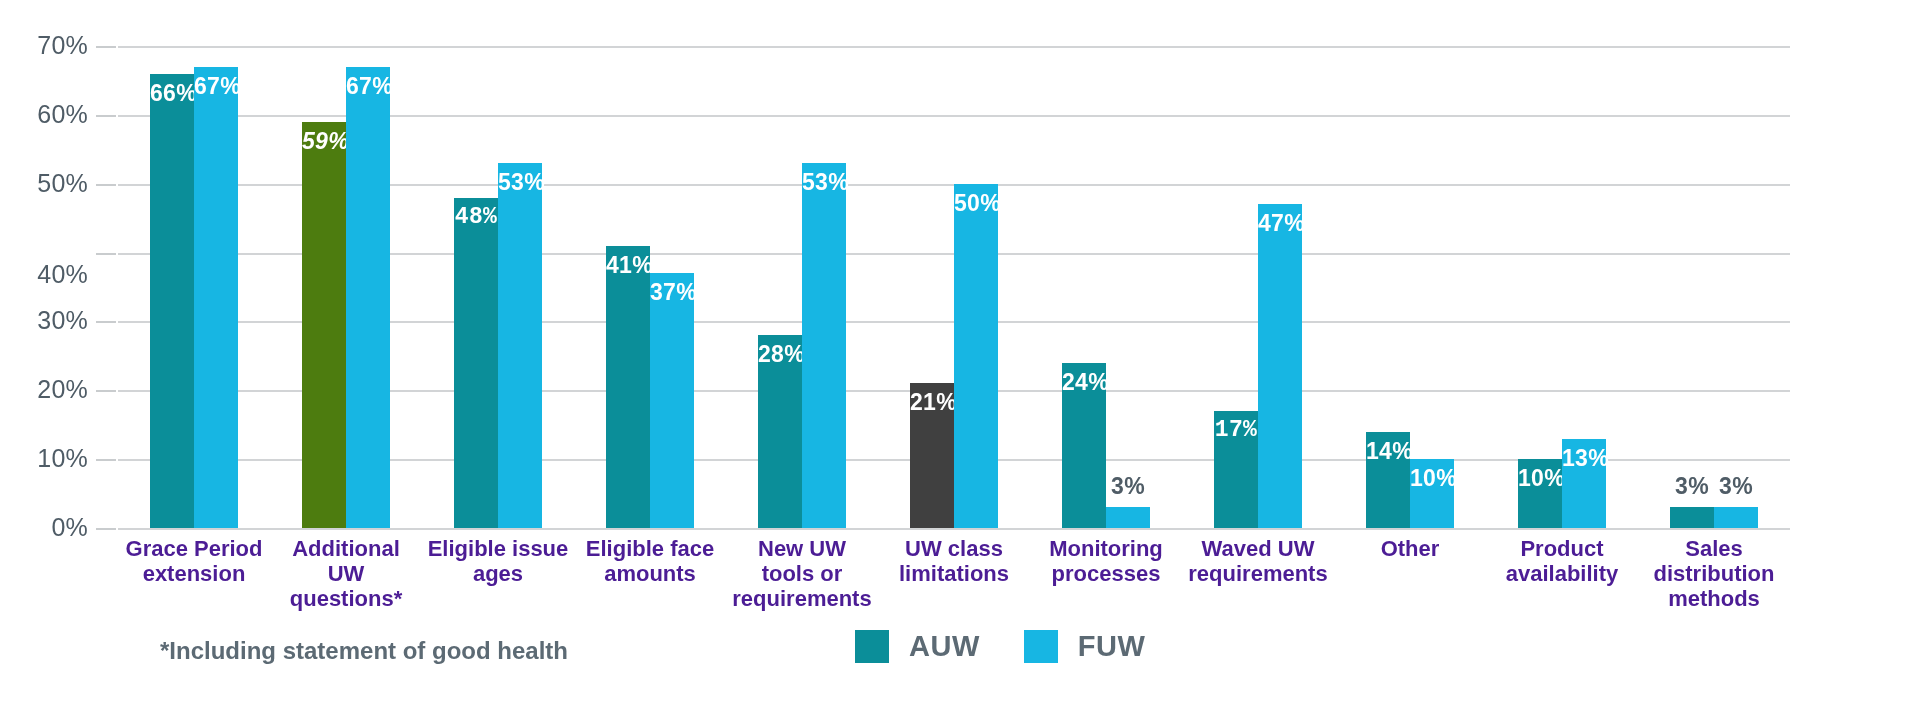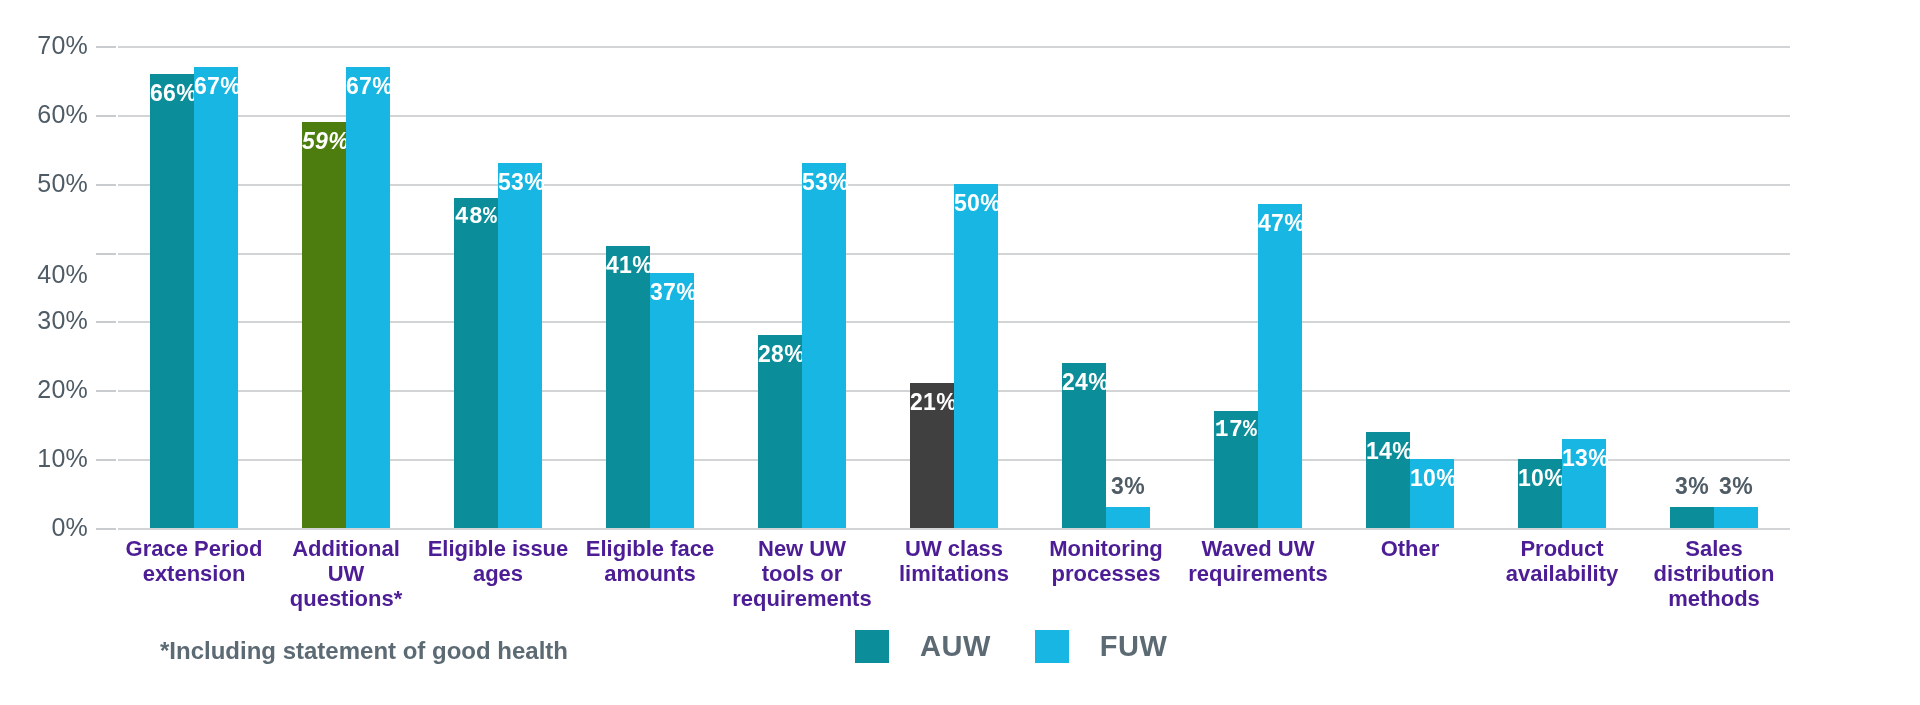--- a/index.html
+++ b/index.html
@@ -98,21 +98,21 @@
     font-size:24px;
     font-weight:bold;
   }
   .legend{
     position:absolute;
     left:855px;top:630px;
     display:flex;
     align-items:center;
     gap:44px;
   }
-  .legend-item{display:flex;align-items:center;gap:31px;}
+  .legend-item{display:flex;align-items:center;gap:20px;}
   .swatch{width:34px;height:33px;display:block;}
   .legend-label{
     color:#5c6a74;font-size:29px;font-weight:bold;letter-spacing:.5px;
   }
 </style>
 </head>
 <body>
 
 <div id="chart-root">
 

